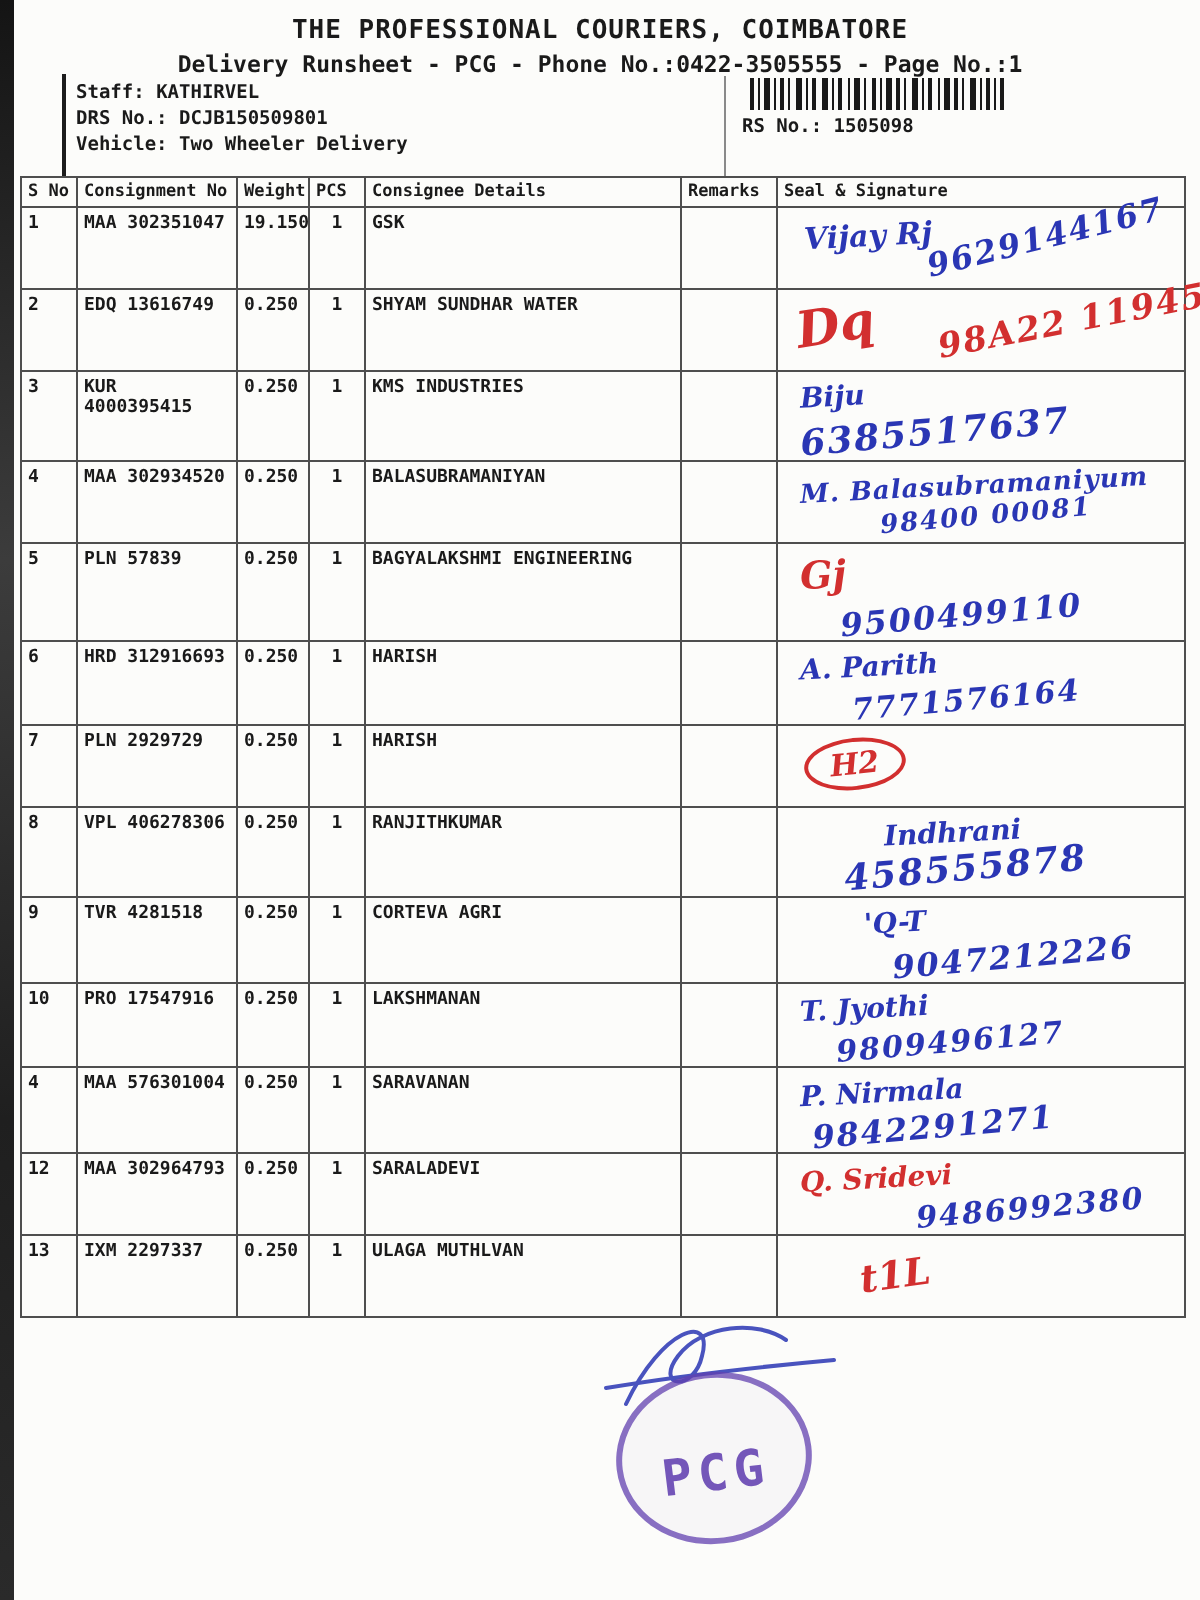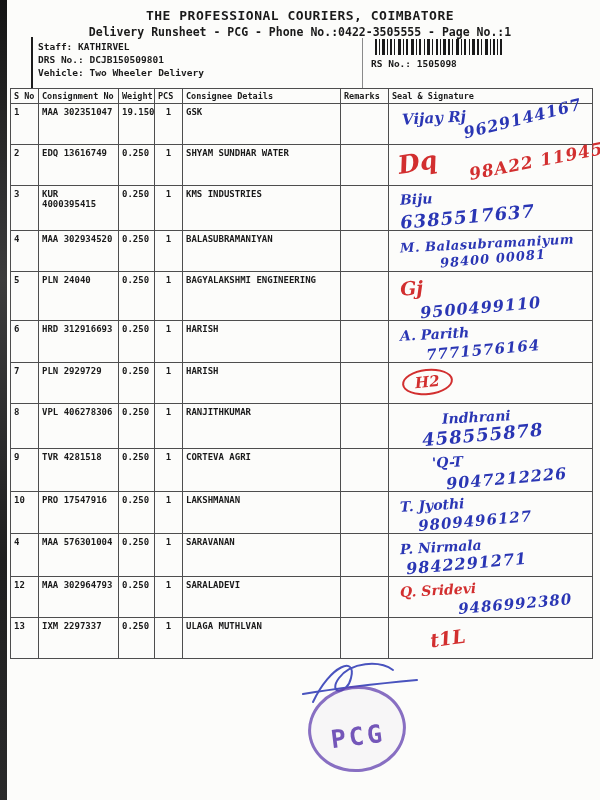--- a/index.html
+++ b/index.html
@@ -186,21 +186,21 @@
       <td class="c-pcs">1</td>
       <td class="c-consignee">BALASUBRAMANIYAN</td>
       <td class="c-remarks"></td>
       <td class="c-sig">
         <span class="hand sig-name" style="color: rgb(42, 54, 180);">M. Balasubramaniyum</span>
         <span class="hand sig-phone" style="color: rgb(42, 54, 180);">98400 00081</span>
       </td>
     </tr>
         <tr>
       <td class="c-sno">5</td>
-      <td class="c-cons">PLN 24040</td>
+      <td class="c-cons">PLN 57839</td>
       <td class="c-wt">0.250</td>
       <td class="c-pcs">1</td>
       <td class="c-consignee">BAGYALAKSHMI ENGINEERING</td>
       <td class="c-remarks"></td>
       <td class="c-sig">
         <span class="hand sig-name" style="color: rgb(210, 47, 47);">Gj</span>
         <span class="hand sig-phone" style="color: rgb(42, 54, 180);">9500499110</span>
       </td>
     </tr>
         <tr>

